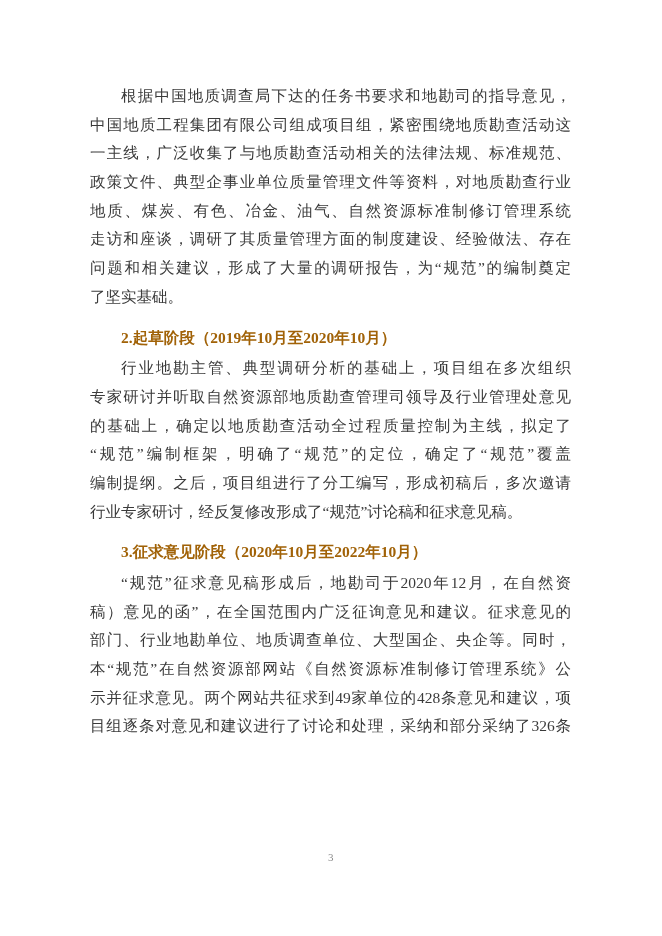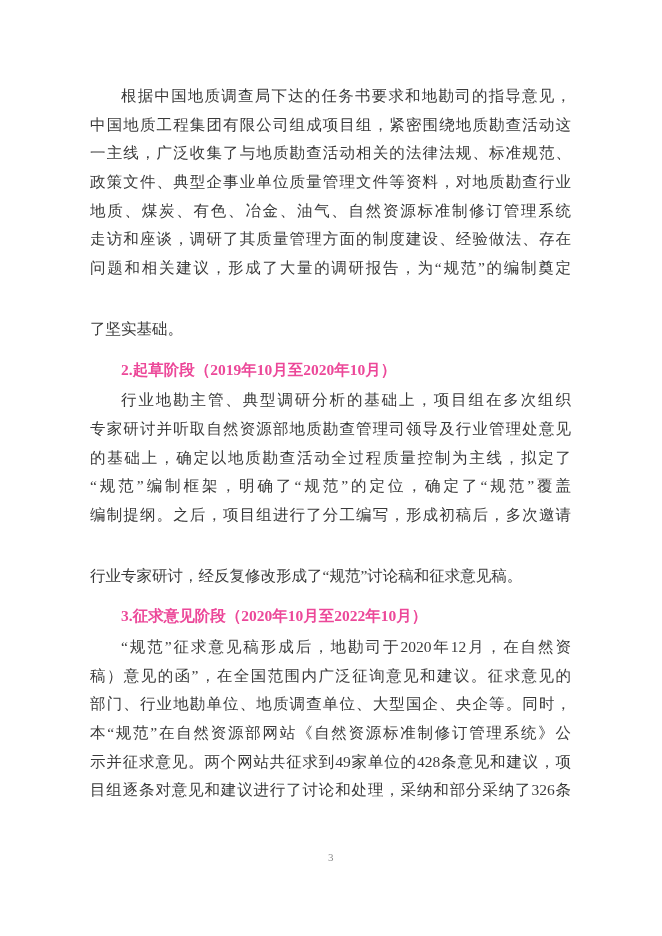--- a/index.html
+++ b/index.html
@@ -33,29 +33,28 @@
     text-align: justify;
     text-align-last: justify;
     overflow: hidden;
     white-space: nowrap;
   }
   .line.first {
     text-indent: 2em;
   }
   .line.last {
     text-align-last: left;
-    margin-top: 32px;
   }
   .heading {
     height: 28.7px;
     line-height: 28.7px;
     margin-top: 12px;
     margin-bottom: 2px;
     font-weight: bold;
-    color: #ec4899;
+    color: #a16207;
     text-indent: 2em;
     white-space: nowrap;
     overflow: hidden;
   }
   .page-number {
     position: absolute;
     left: 0;
     top: 851px;
     width: 662px;
     text-align: center;

